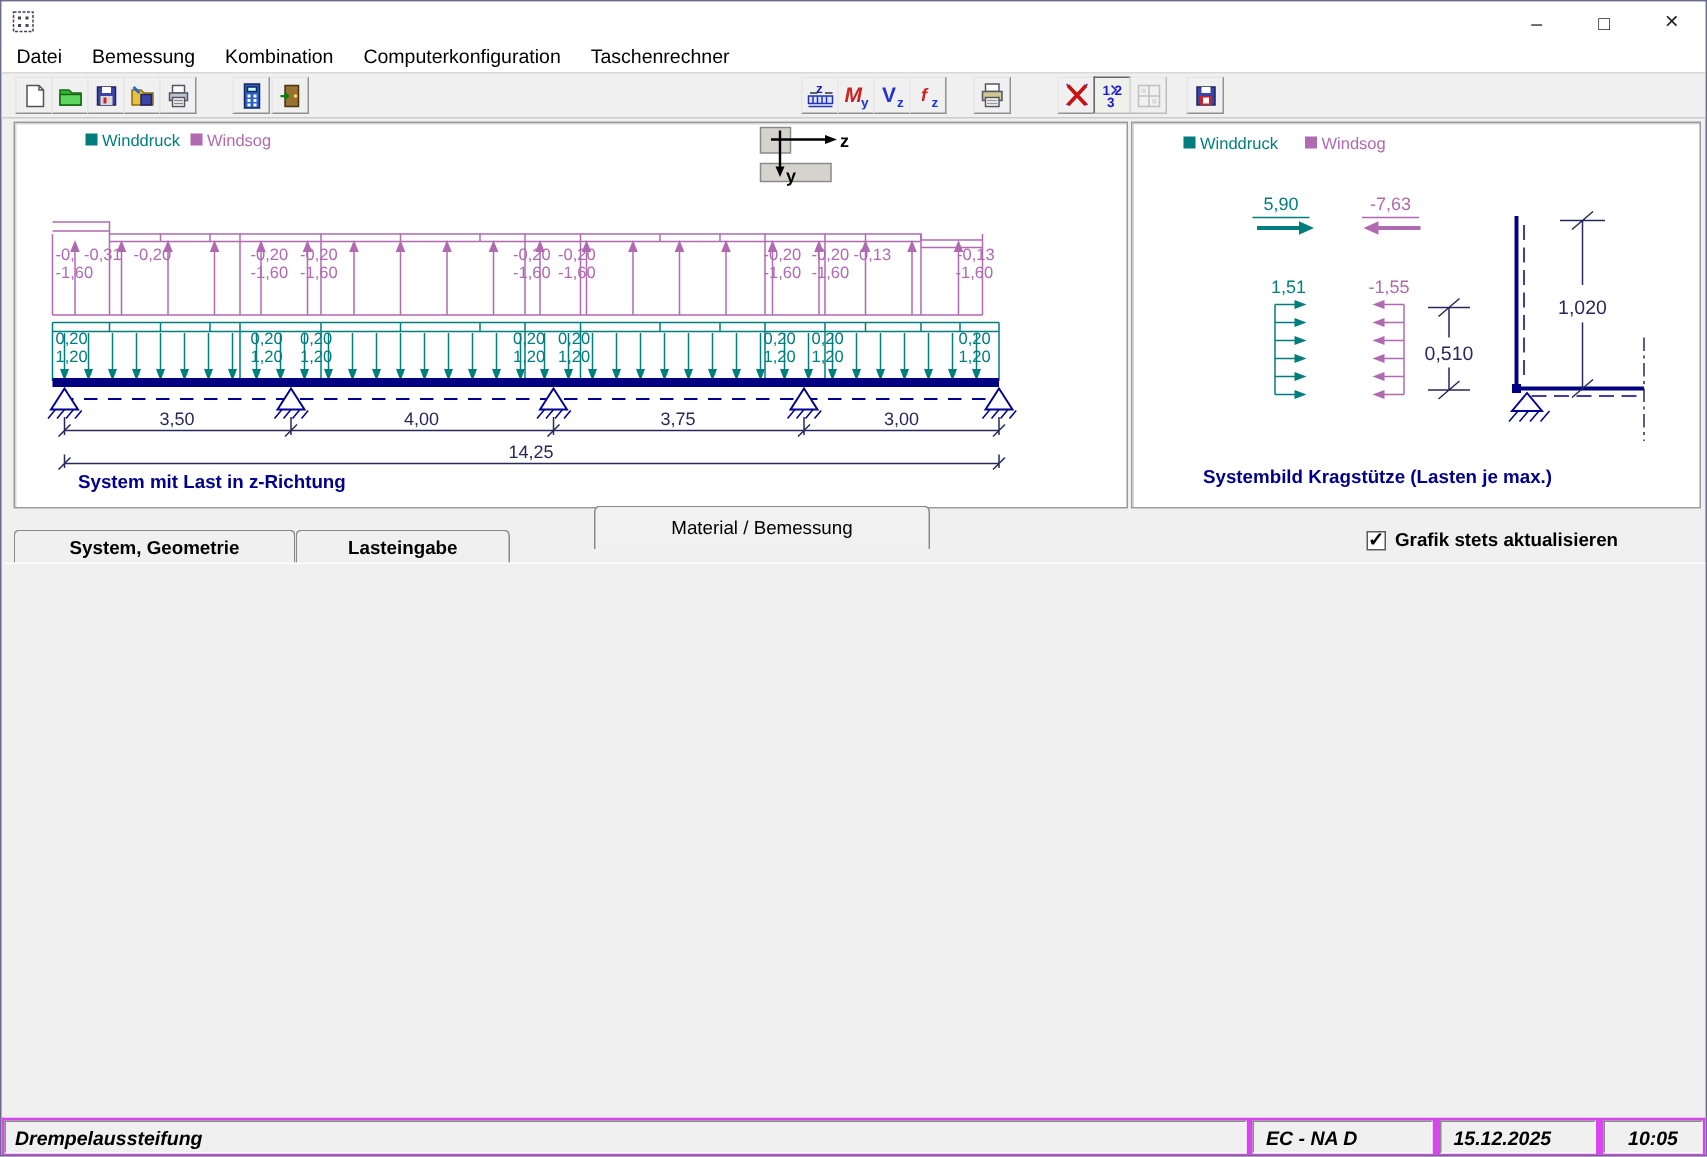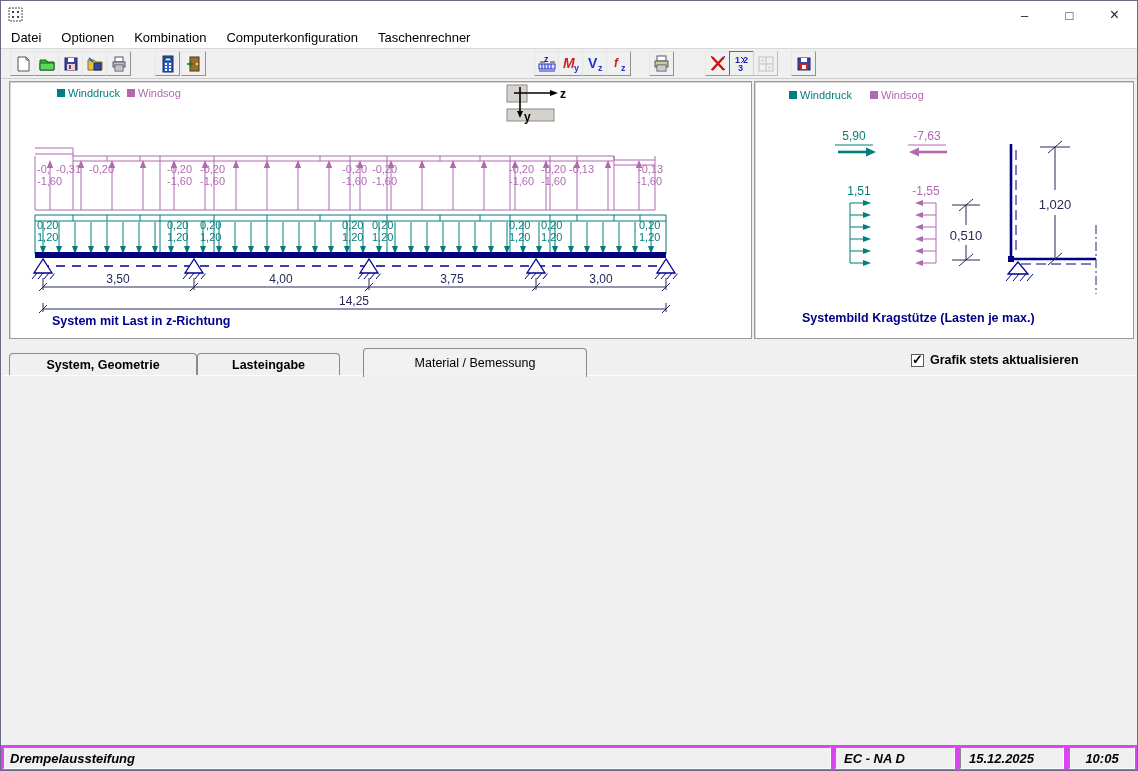--- a/index.html
+++ b/index.html
@@ -15,21 +15,21 @@
   .menuitem{font-size:13px;padding:1px 10px;color:#000;white-space:nowrap;}
   
   .toolbar{position:absolute;left:0;top:47px;width:100%;height:29px;background:#f0f0f0;border-top:1px solid #d8d8d8;border-bottom:1px solid #cccccc;}
   .tbtn{position:absolute;top:2px;width:23px;height:23px;display:flex;align-items:center;justify-content:center;background:#f0f0f0;border:1px outset #e6e6e6;}
   .tbtn.pressed{background:#eef2ea;border:1px inset #bbb;}
   .tbtn.disabled{opacity:.55;}
   
   .gpanel{position:absolute;top:80px;background:#ffffff;border:1px solid #9a9a9a;box-shadow:inset 1px 1px 0 #d7d7d7;}
   
   .tab{position:absolute;top:352px;height:23px;background:#f0f0f0;border:1px solid #8a8a8a;border-bottom:none;border-top-left-radius:4px;border-top-right-radius:4px;display:flex;align-items:center;justify-content:center;font-size:12.5px;font-weight:bold;box-sizing:border-box;z-index:1;}
-  .tab.active{top:347px;height:29px;font-weight:normal;z-index:3;background:#f1f1f1;}
+  .tab.active{top:336px;height:29px;font-weight:normal;z-index:3;background:#f1f1f1;margin-left:33px;}
   .mainpanel{position:absolute;left:2px;top:374px;width:1134px;height:369px;background:#f0f0f0;border-top:1px solid #fdfdfd;z-index:2;}
   
   .grp{position:absolute;border:1px solid #a6a6a6;box-shadow:1px 1px 0 rgba(255,255,255,.9),inset 1px 1px 0 rgba(255,255,255,.9);}
   .gt{position:absolute;top:-9px;left:7px;background:#f0f0f0;padding:0 4px;font-weight:bold;font-size:12.5px;color:#2121cd;white-space:nowrap;}
   .it{font-style:italic;}
   .lb{font-weight:bold;font-size:12.5px;color:#000;white-space:nowrap;}
   .u{text-decoration:underline;}
   .row{position:absolute;display:flex;align-items:center;gap:6px;margin-left:14px;}
   .cb{width:13px;height:13px;background:#fff;border:1px solid #5a5a5a;display:inline-block;position:relative;flex:0 0 13px;box-sizing:border-box;}
   .cb.checked::after{content:"✓";position:absolute;left:0;top:-3px;font-size:13px;font-weight:bold;color:#000;}
@@ -71,21 +71,21 @@
     </svg>
     <div class="wctls">
       <div class="wctl">–</div>
       <div class="wctl">□</div>
       <div class="wctl" style="font-size:16px">×</div>
     </div>
   </div>
 
   <div class="menubar">
     <span class="menuitem">Datei</span>
-    <span class="menuitem">Optionen</span>
+    <span class="menuitem">Bemessung</span>
     <span class="menuitem">Kombination</span>
     <span class="menuitem">Computerkonfiguration</span>
     <span class="menuitem">Taschenrechner</span>
   </div>
 
   <div class="toolbar">
     <div class="tbtn" style="left:9px">
         <svg width="18" height="18">
           <path d="M4 2h8l3 3v11H4z" fill="#fff" stroke="#555"></path>
           <path d="M12 2v3h3" fill="none" stroke="#555"></path>

